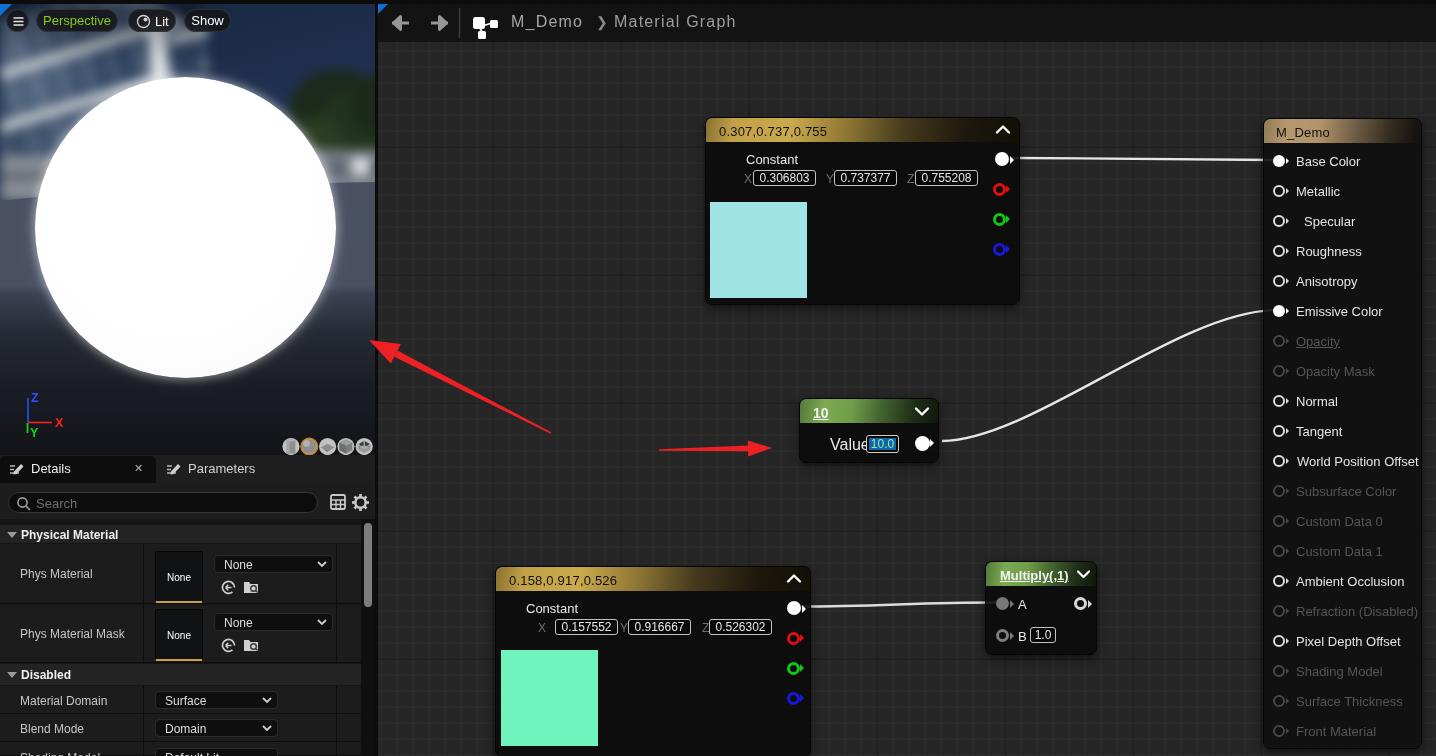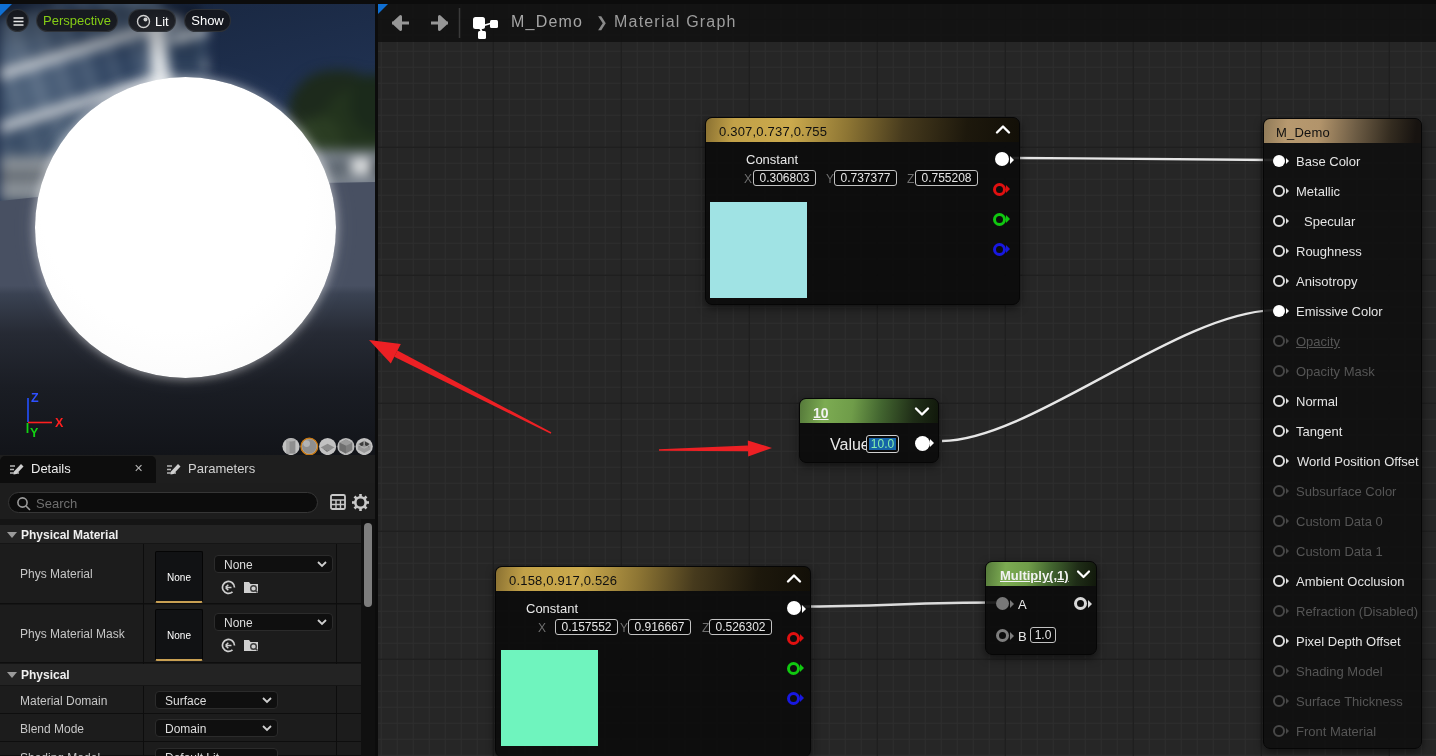--- a/index.html
+++ b/index.html
@@ -407,21 +407,21 @@
       <path d="M 13.5 7.5 a 6 6 0 1 0 -2 4.4" fill="none" stroke="#cfcfcf" stroke-width="1.7"></path>
       <path d="M 4.5 7.5 h 6 M 4.5 7.5 l 2.8 -2.8 M 4.5 7.5 l 2.8 2.8" stroke="#cfcfcf" stroke-width="1.5" fill="none"></path>
     </svg>
     <svg width="17" height="16" style="position:absolute;left:243px;top:182px" xmlns="http://www.w3.org/2000/svg">
       <path d="M 1 3 h 5 l 1.5 2 H 15 v 9 H 1 Z" fill="#cfcfcf"></path>
       <circle cx="10.5" cy="9.5" r="2.8" fill="none" stroke="#3a3a3a" stroke-width="1.4"></circle>
       <line x1="12.5" y1="11.5" x2="14.5" y2="13.5" stroke="#3a3a3a" stroke-width="1.4"></line>
     </svg>
     <div class="sechead" style="top:209px;height:21px;">
         <div class="tri" style="top:8px;"></div>
-        <div class="tx" style="top:4px;">Physical</div>
+        <div class="tx" style="top:4px;">Disabled</div>
       </div>
     <div class="drow" style="top:231px;height:28px;"></div>
     <div style="position:absolute;left:20px;top:239px;">Material Domain</div>
     <div class="dd" style="left:155px;top:236px;width:123px;">
         <div class="t">Surface</div>
       <svg width="10" height="7" xmlns="http://www.w3.org/2000/svg">
           <path d="M 1 1 l 4 4 l 4 -4" stroke="#cfcfcf" stroke-width="1.8" fill="none"></path>
         </svg>
       </div>
     <div class="drow" style="top:259px;height:28px;"></div>

